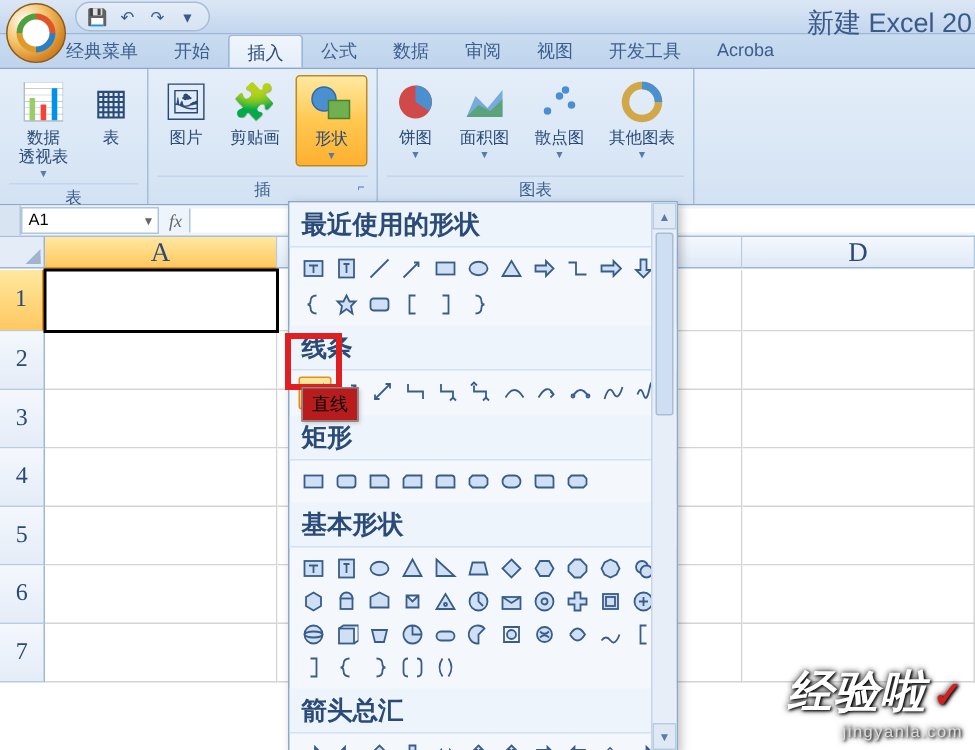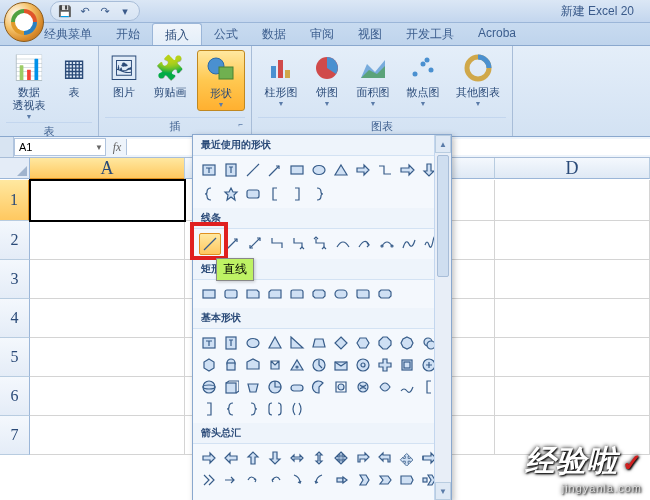--- a/index.html
+++ b/index.html
@@ -38,21 +38,21 @@
   .office-inner::after{content:"";position:absolute;inset:4px;border-radius:50%;background:#fff;}
   .qat {
     margin-left: 50px;
     display: flex; gap: 4px; align-items:center;
     background: rgba(255,255,255,0.3);
     border-radius: 10px;
     padding: 1px 6px;
     border:1px solid #a8bdd8;
   }
   .qat-icon {width:16px;height:16px;display:flex;align-items:center;justify-content:center;font-size:11px;color:#3a5a8a;}
-  .title-text {position:absolute; right:16px; top:3px; color:#3a5a8a; font-size:12px;}
+  .title-text {position:absolute; right:2px; top:3px; color:#3a5a8a; font-size:18px;}
   
   .tabs {
     height: 22px;
     background: linear-gradient(#c8dbf0, #bfd4ec);
     display: flex;
     padding-left: 32px;
     border-bottom: 1px solid #8aa8ce;
     text-align: right;
   }
   .tab {
@@ -198,21 +198,21 @@
     box-shadow: 2px 2px 6px rgba(0,0,0,0.25);
     z-index: 50;
     overflow: hidden;
   }
   .shapes-panel .section-title {
     background:#eef4fb;
     font-weight:bold;
     color:#2a4a78;
     padding:3px 8px;
     border-bottom:1px solid #d3e2f3;
-    font-size:10px;
+    font-size:17px;
   }
   .shape-grid {
     display:flex;
     flex-wrap:wrap;
     padding:4px 6px;
     gap:2px;
   }
   .shape-item {
     width:20px;height:20px;
     display:flex;align-items:center;justify-content:center;
@@ -242,23 +242,23 @@
     z-index: 60;
     pointer-events:none;
   }
   .line-shape.sel {
     background: linear-gradient(#ffe8a0,#ffc860);
     border:1px solid #e09020;
   }
   
   .tooltip {
     position:absolute;
-    left: 216px;
+    left: 201px;
     top: 258px;
-    background:#bef264;
+    background:#b91c1c;
     border:1px solid #888;
     padding:2px 6px;
     font-size:12px;
     z-index:70;
     box-shadow:1px 1px 3px rgba(0,0,0,0.2);
   }
   
   .watermark {
     position:absolute;
     right:8px; bottom:6px;
@@ -335,31 +335,20 @@
         </div>
         <div class="lbl">形状</div>
         <div class="dd">▼</div>
       </div>
     </div>
     <div class="group-label"><span>插</span><span class="chev">⌐</span></div>
   </div>
 
   <div class="group">
     <div class="group-body">
-      <div class="big-btn">
-        <div class="ico">
-            <svg viewBox="0 0 32 32">
-              <rect x="6" y="14" width="5" height="12" fill="#4a90d0"></rect>
-              <rect x="13" y="8" width="5" height="18" fill="#d04a4a"></rect>
-              <rect x="20" y="18" width="5" height="8" fill="#d0a84a"></rect>
-            </svg>
-          </div>
-        <div class="lbl">柱形图</div>
-          <div class="dd">▼</div>
-      </div>
       <div class="big-btn" style="width:34px">
         <div class="ico">
             <svg viewBox="0 0 32 32">
               <circle cx="16" cy="16" r="11" fill="#d04a4a"></circle>
               <path d="M16 16L16 5A11 11 0 0 1 25 22z" fill="#4a90d0"></path>
             </svg>
           </div>
         <div class="lbl">饼图</div>
           <div class="dd">▼</div>
       </div>

